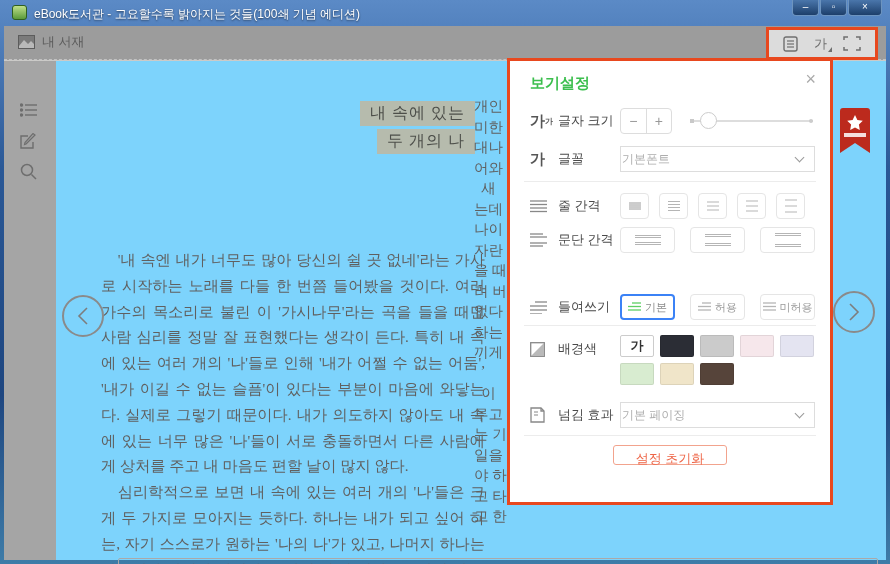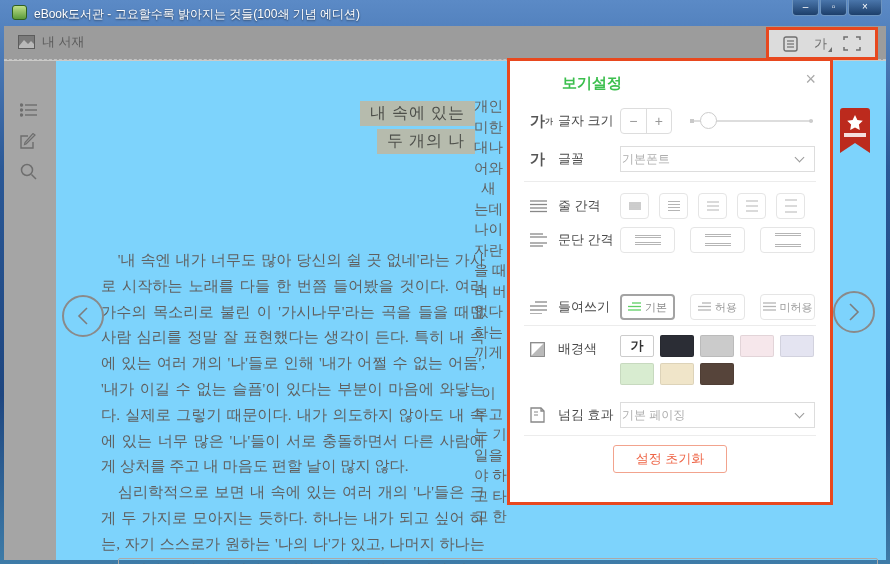--- a/index.html
+++ b/index.html
@@ -62,21 +62,21 @@
 
   
   .bottom-bar { position:absolute; left:62px; top:497px; width:760px; height:29px;
                 border:1px solid #a9a9a9; border-radius:2px; }
   .bb { position:absolute; }
   .gear { left:232px; top:3px; font-size:17px; color:#6b6b6b; }
 
   
   .panel { position:absolute; left:507px; top:58px; width:326px; height:447px; background:#fff;
            border:3px solid #e8481e; z-index:10; font-family:"Liberation Sans",sans-serif; }
-  .panel-title { position:absolute; left:20px; top:13px; font-size:15px; font-weight:bold; color:#3cbf4e;margin-left:32px; }
+  .panel-title { position:absolute; left:20px; top:13px; font-size:15px; font-weight:bold; color:#3cbf4e; }
   .panel-close { position:absolute; right:14px; top:8px; font-size:18px; color:#aaa; cursor:default; }
   .prow { position:absolute; left:20px; right:15px; height:28px; display:flex; align-items:center; }
   .picon { width:28px; color:#888; display:flex; align-items:center; flex-shrink:0; }
   .picon-ga { font-size:15px; color:#555; font-weight:bold; }
   .picon-ga .sub { font-size:8px; }
   .plabel { font-size:13px; color:#4a4a4a; white-space:nowrap; }
   .pctrl { position:absolute; left:90px; right:0; display:flex; align-items:center; }
   .divider { position:absolute; left:14px; right:14px; height:1px; background:#ececec; }
 
   .stepper { display:flex; width:52px; height:26px; border:1px solid #ddd; border-radius:4px; }
@@ -93,34 +93,34 @@
   .dropdown { position:relative; width:100%; height:26px; border:1px solid #ddd; background:#fff;
               font-size:12px; color:#adadad; line-height:24px; padding-left:1px; }
   .caret { position:absolute; right:11px; top:7px; width:7px; height:7px;
            border-right:1.5px solid #999; border-bottom:1.5px solid #999; transform:rotate(45deg); }
 
   .opt-btn { height:26px; border:1px solid #e5e5e5; border-radius:4px; background:#fff;
              display:flex; align-items:center; justify-content:center; }
   .opt-sm { width:29px; margin-right:10px; }
   .opt-md { width:55px; margin-right:15px; }
   .opt-btn:last-child { margin-right:0; }
-  .opt-btn.selected { border:2px solid #a3a3a3; }
+  .opt-btn.selected { border:2px solid #3b82f6; }
   .margin-inner1 { width:41px; height:13px; background:#e9f6e4; border:1px solid #a8d8a0; }
   .margin-inner2 { width:33px; height:11px; background:#ececec; }
   .margin-inner3 { width:26px; height:9px; background:#e9e9e9; }
   .indent-label { font-size:11px; color:#999; margin-left:4px; }
   .opt-btn.selected .indent-label { color:#8a8a8a; }
 
   .swatches { position:absolute; left:90px; top:0; width:216px; display:flex; flex-wrap:wrap; gap:6px; }
   .swatch { width:34px; height:22px; border-radius:2px; border:1px solid rgba(0,0,0,.08); }
   .swatch.white { border:1px solid #ccc; font-size:13px; font-weight:bold; color:#333;
                   text-align:center; line-height:20px; }
 
   .panel-buttons { position:absolute; left:0; right:0; top:384px; display:flex; justify-content:center; gap:8px; }
-  .btn-reset { width:114px; height:28px; border:1px solid #f2a38d; border-radius:3px; background:#fff;
+  .btn-reset { width:114px; height:20px; border:1px solid #f2a38d; border-radius:3px; background:#fff;
                color:#ee6547; font-size:13px; text-align:center; line-height:26px; }
   .btn-confirm { width:114px; height:28px; border:none; border-radius:3px; background:#3ebf4d;
                  color:#fff; font-size:13px; text-align:center; line-height:28px; }
 
   svg { display:block; }
 </style>
 </head>
 <body>
 
 <div id="app">

